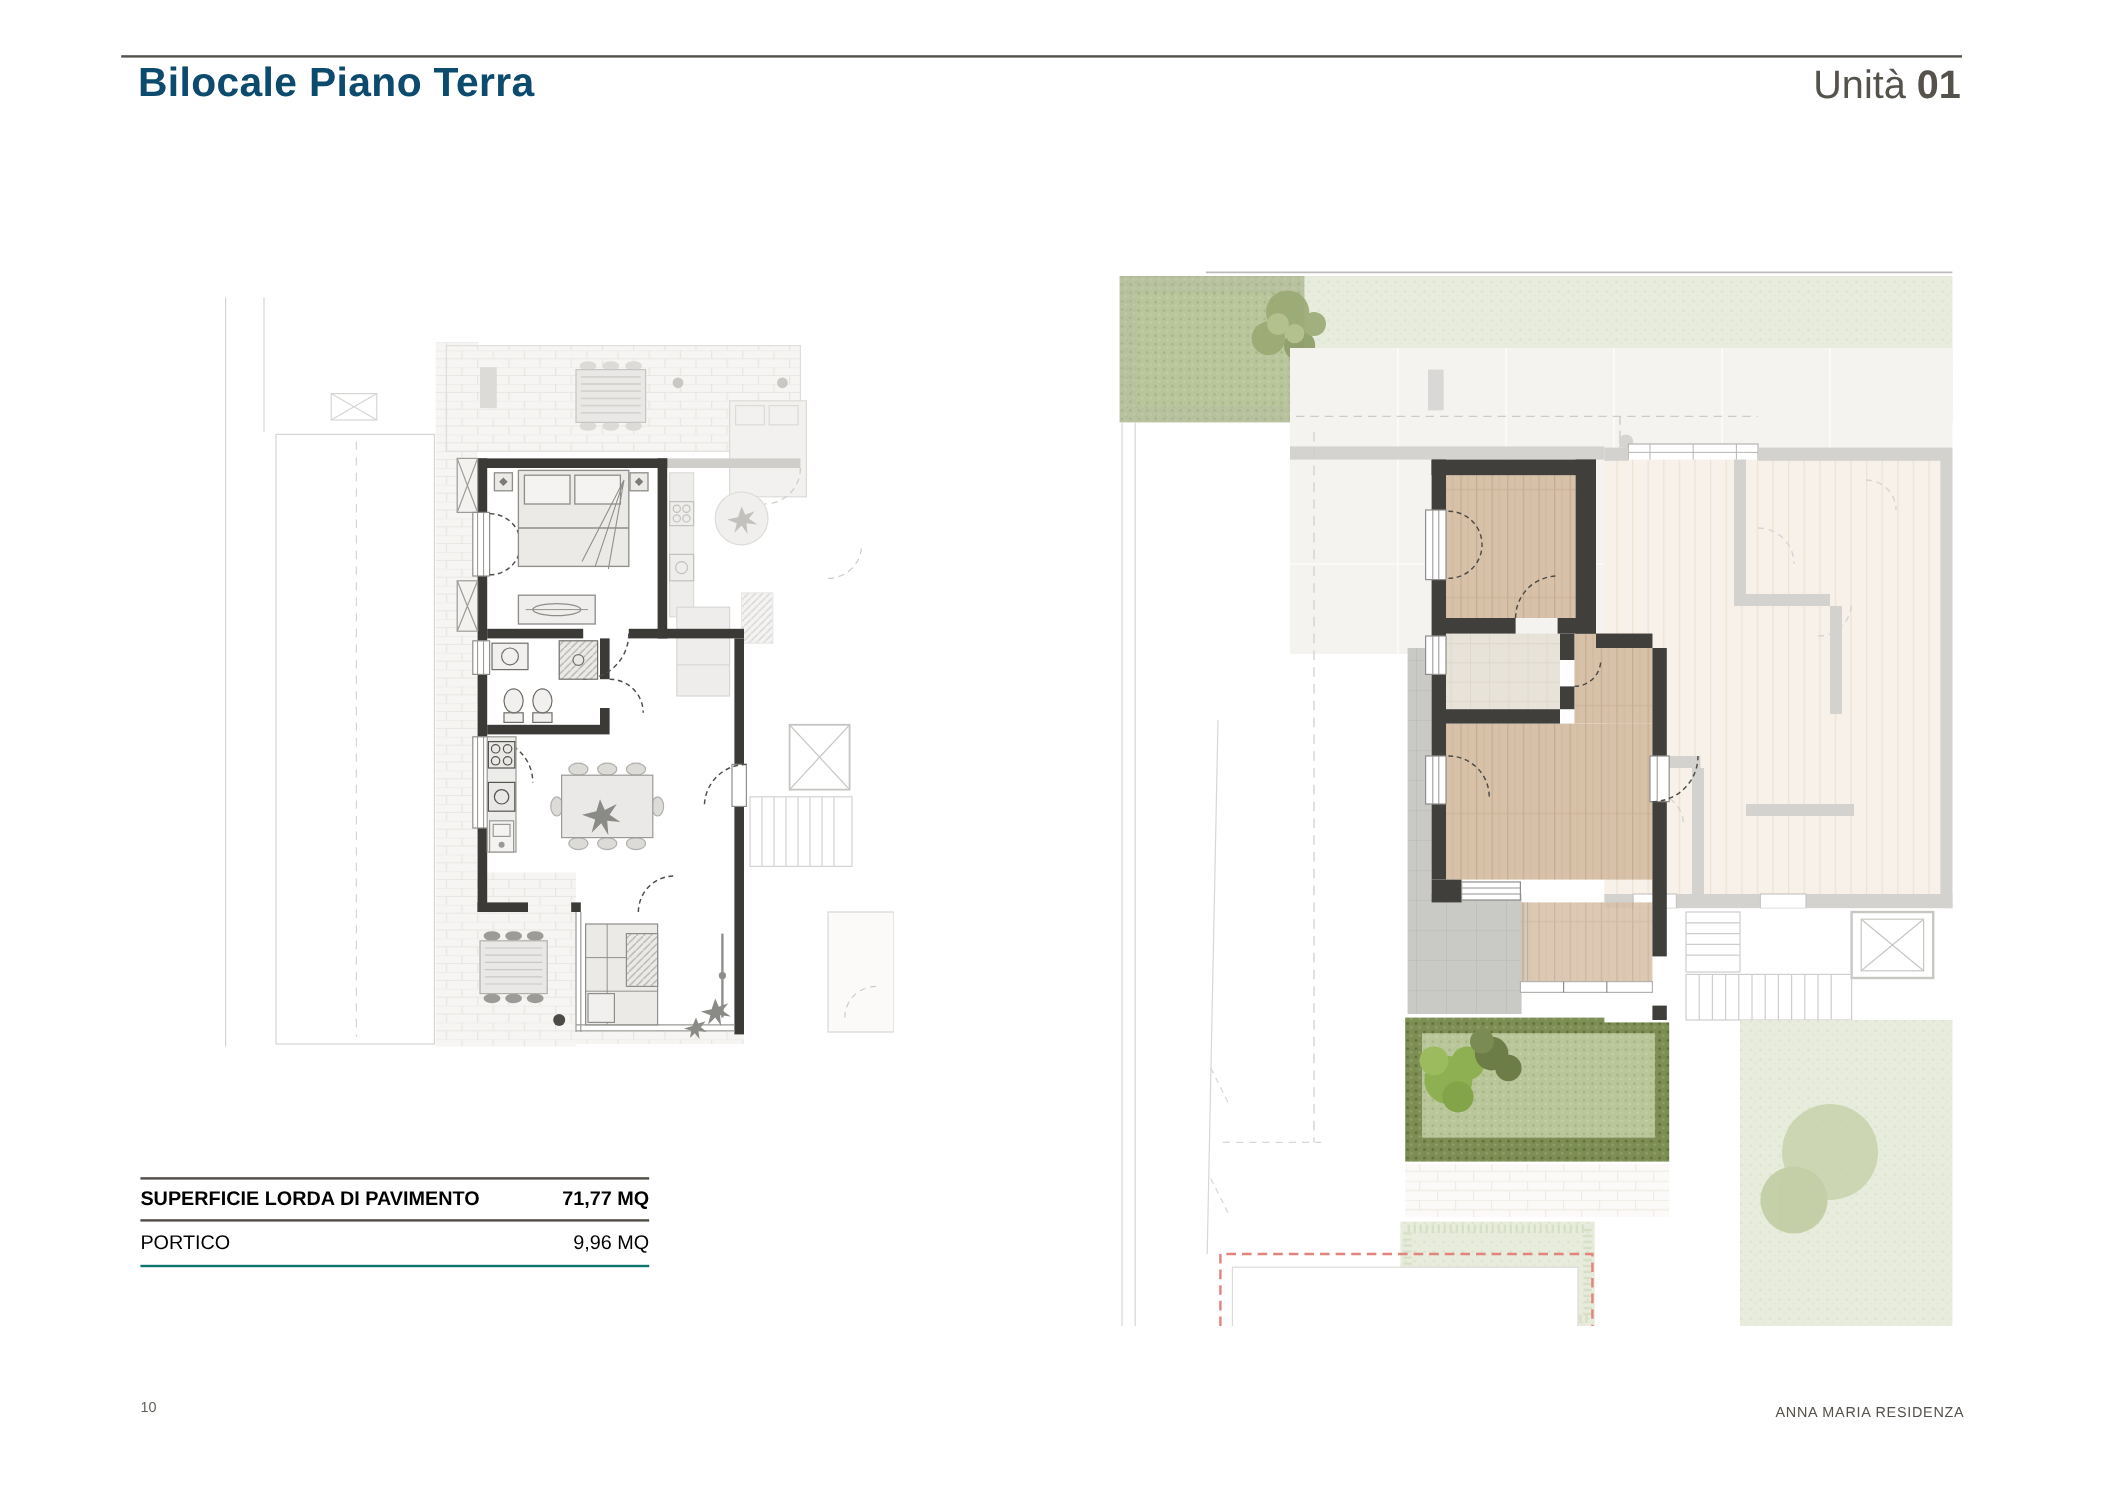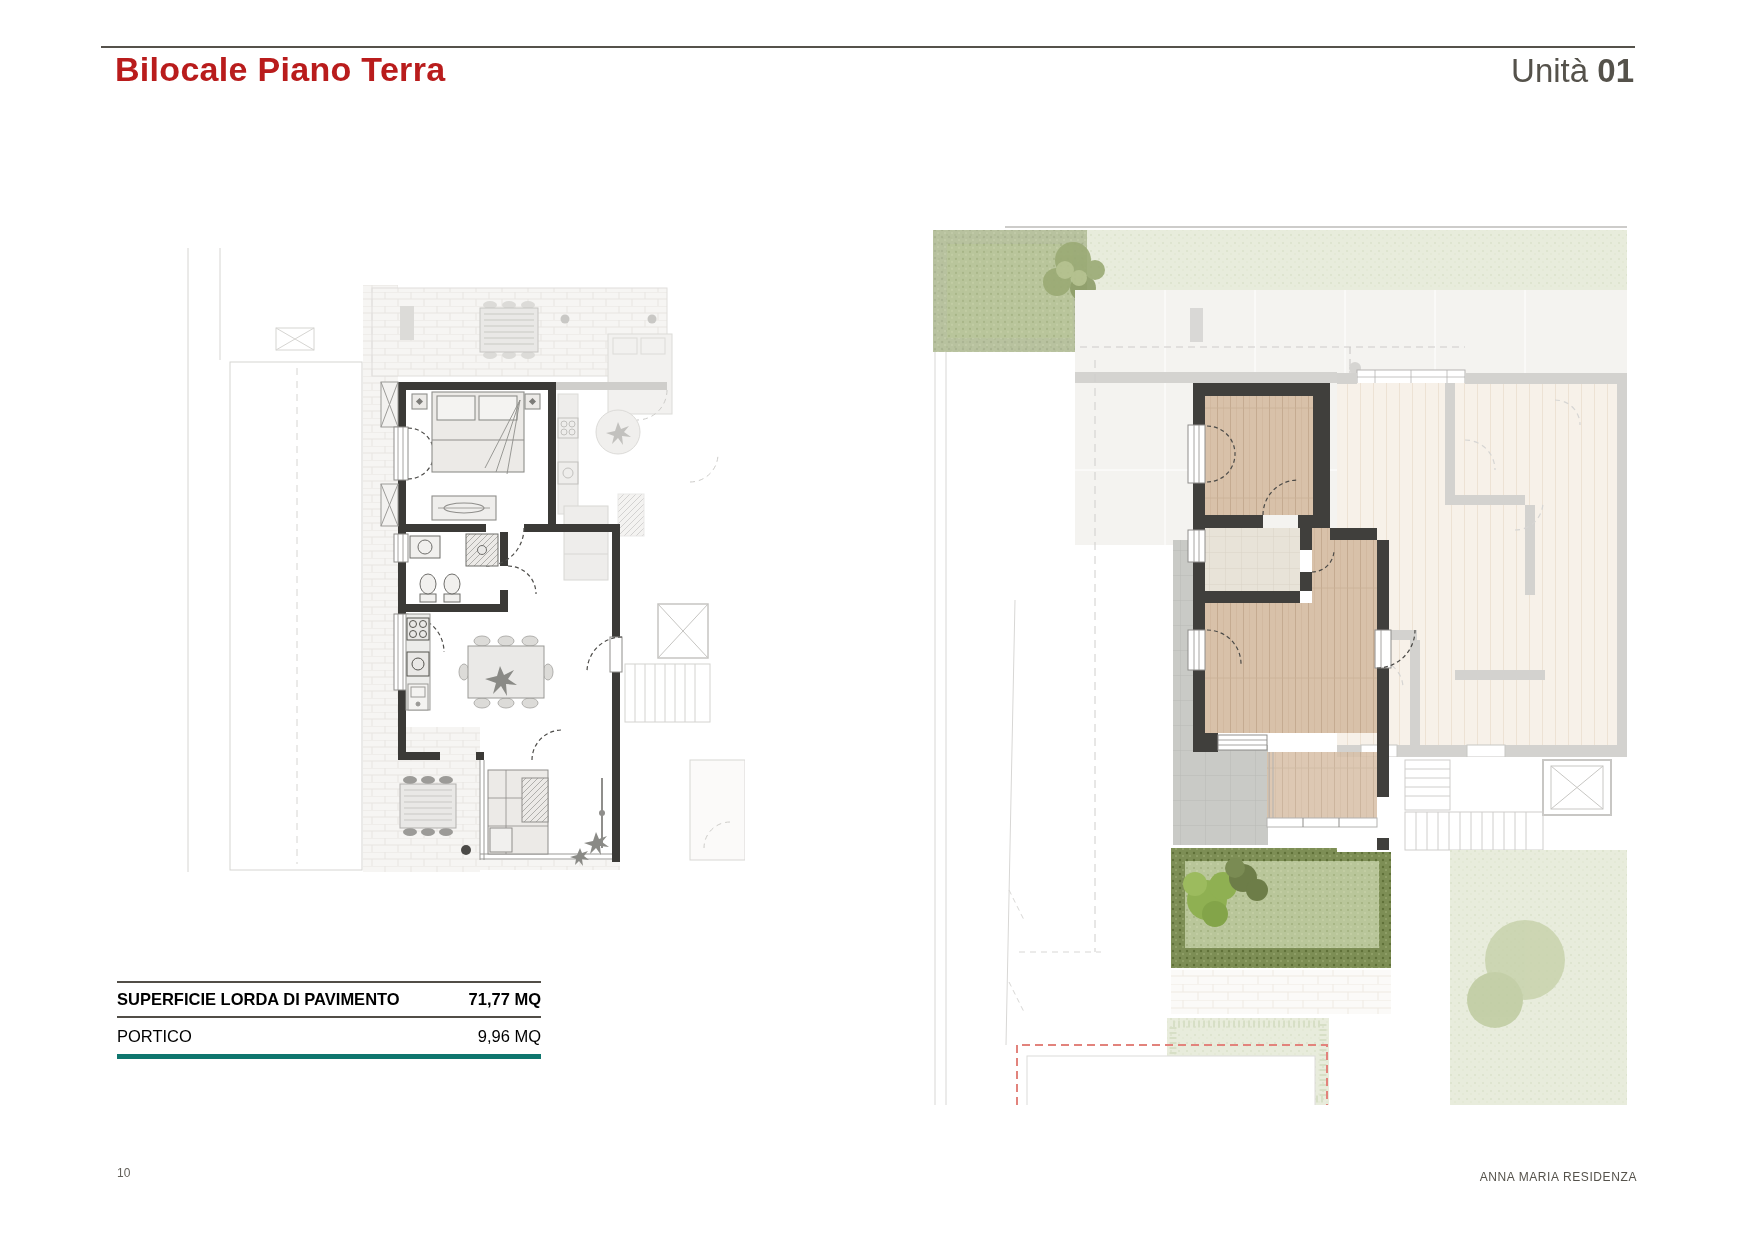--- a/index.html
+++ b/index.html
@@ -1,27 +1,27 @@
 <!DOCTYPE html>
 <html><head>
 <meta charset="utf-8">
 <style>
   html,body{margin:0;padding:0;background:#ffffff;}
   .page{position:relative;width:1754px;height:1241px;background:#ffffff;overflow:hidden;
         font-family:"Liberation Sans", sans-serif;color:#55524b;}
   .abs{position:absolute;}
   .hrule{left:101px;top:46px;width:1534px;height:2px;background:#55524b;}
-  .title{left:115px;top:50px;font-size:34px;font-weight:700;letter-spacing:.3px;color:#b91c1c;}
+  .title{left:115px;top:50px;font-size:34px;font-weight:700;letter-spacing:.3px;color:#0c4a6e;}
   .unit{right:120px;top:52px;font-size:33px;color:#55524b;}
   .unit .num{font-weight:700;}
   .plan{pointer-events:none;}
   
   .area-table{left:117px;top:981px;width:424px;font-size:16.5px;color:#000000;}
   .trow{display:flex;justify-content:space-between;align-items:center;height:36px;
-        border-bottom:5px solid #0f766e;position:relative;}
+        border-bottom:2px solid #0f766e;position:relative;}
   .trow.head{height:33px;border-top:2px solid #514e47;border-bottom:2px solid #514e47;font-weight:700;}
   .trow .val{text-align:right;}
   .footer-page{left:117px;top:1166px;font-size:12px;color:#63605a;}
   .footer-brand{right:117px;top:1170px;font-size:12px;letter-spacing:.6px;color:#55524b;}
 </style>
 </head>
 <body>
 
 <div class="page">
 

